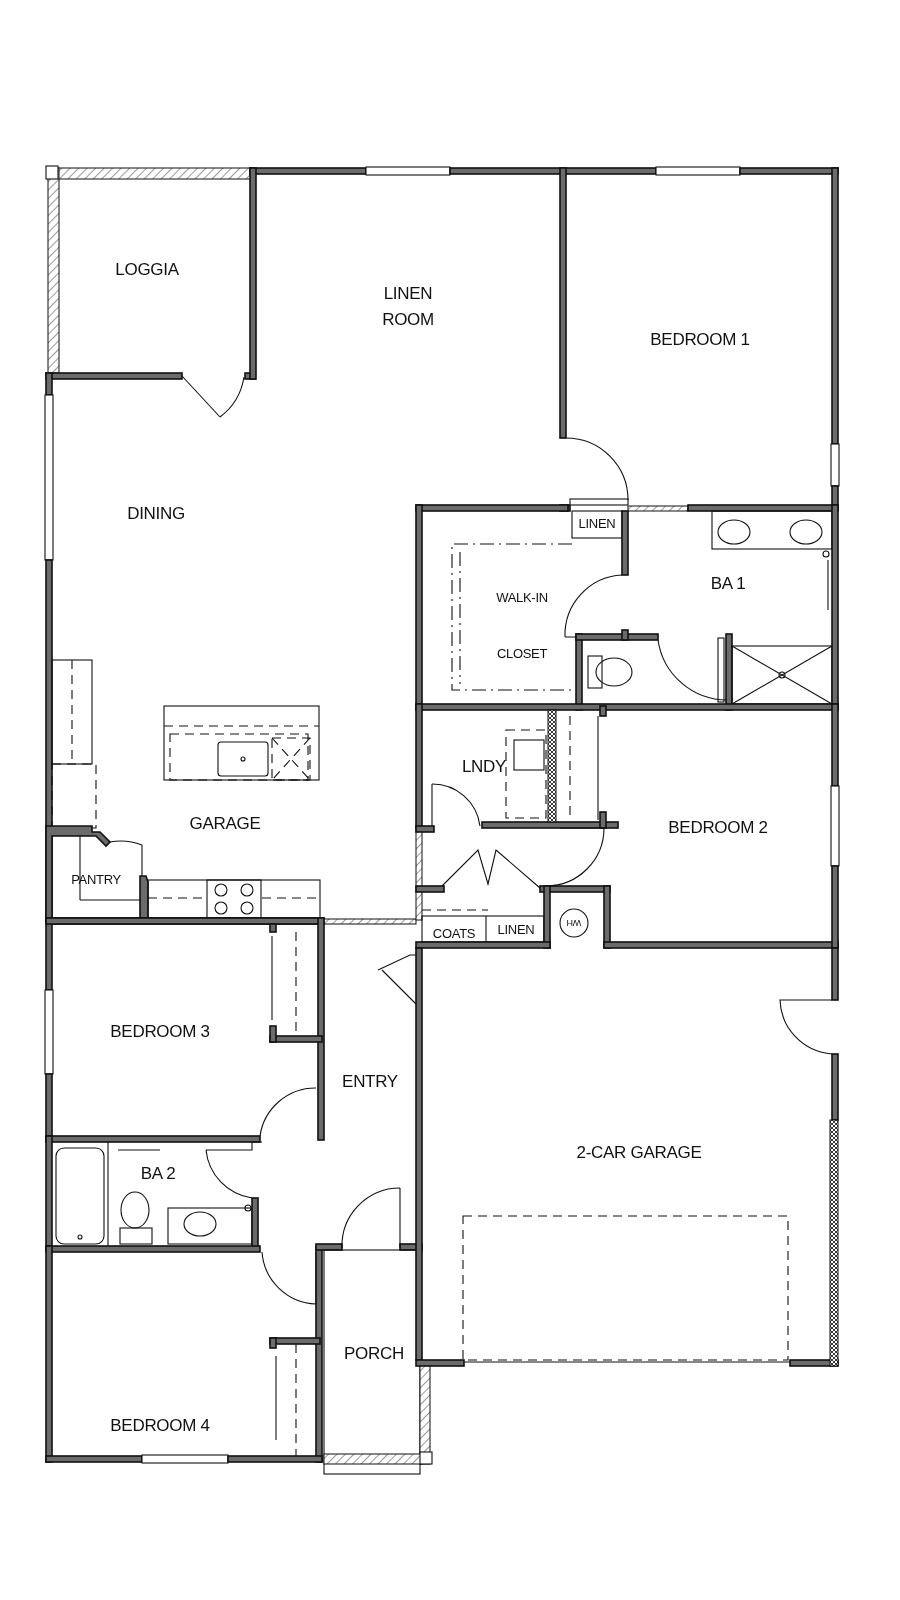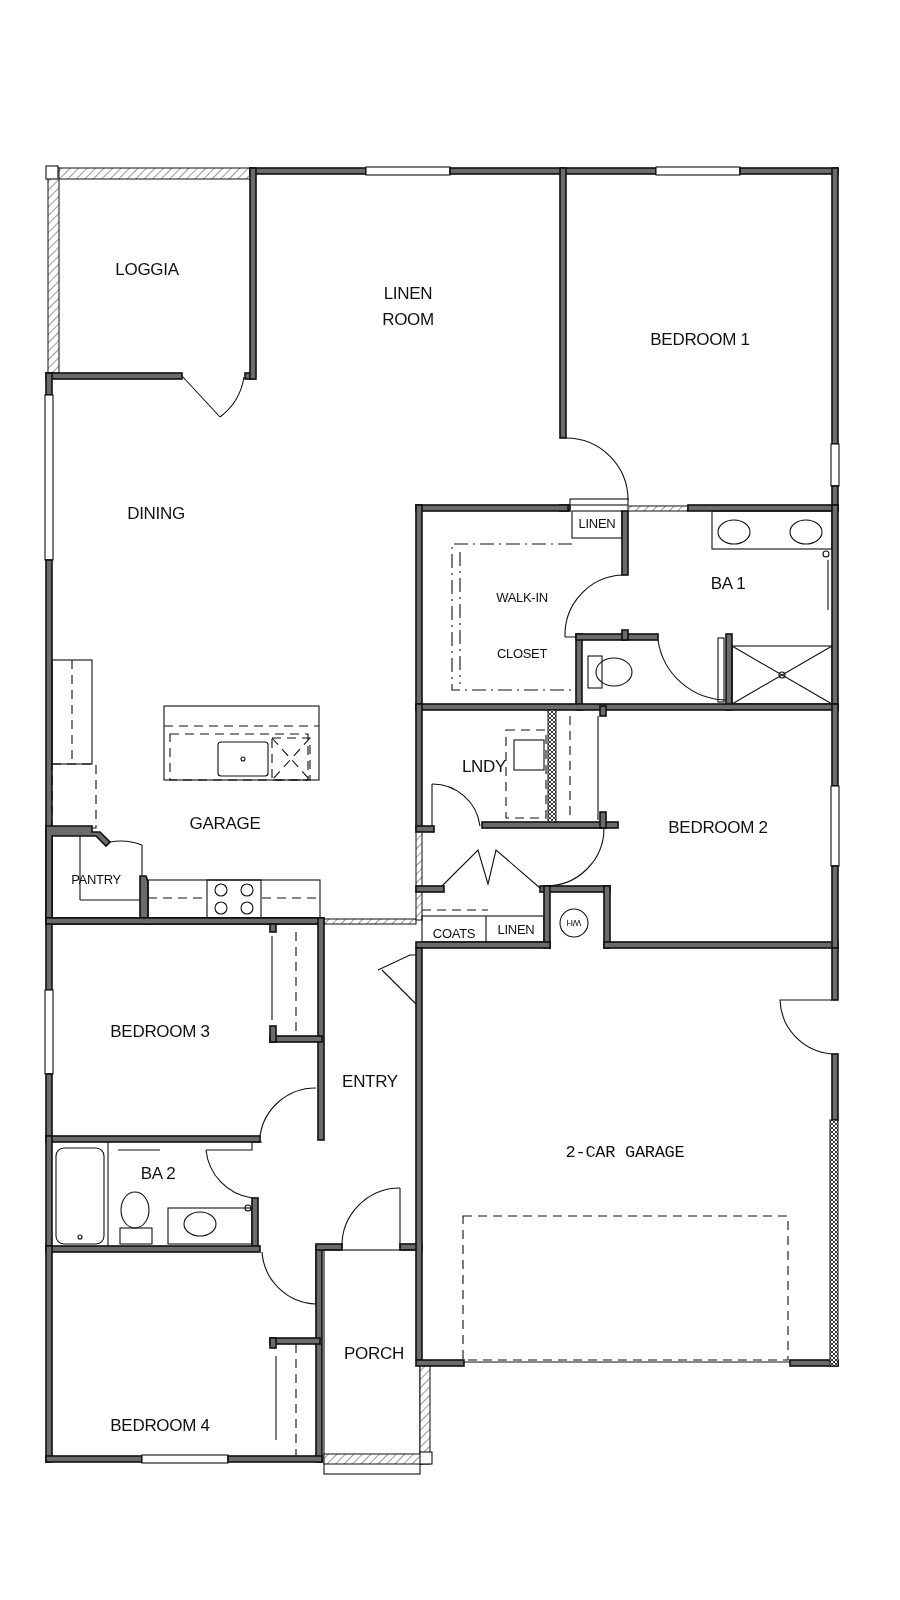--- a/index.html
+++ b/index.html
@@ -284,16 +284,16 @@
 <div class="label" style="left:728px; top:584px;">BA 1</div>
 <div class="label" style="left:225px; top:824px;">GARAGE</div>
 <div class="label small" style="left:96px; top:879px;">PANTRY</div>
 <div class="label" style="left:484px; top:767px;">LNDY</div>
 <div class="label" style="left:718px; top:828px;">BEDROOM 2</div>
 <div class="label small" style="left:454px; top:933px;">COATS</div>
 <div class="label small" style="left:516px; top:929px;">LINEN</div>
 <div class="label" style="left:574px; top:923px; font-size:9px; transform: translate(-50%,-50%) rotate(180deg);">WH</div>
 <div class="label" style="left:160px; top:1032px;">BEDROOM 3</div>
 <div class="label" style="left:370px; top:1082px;">ENTRY</div>
-<div class="label" style="left:625px; top:1153px;font-family:Liberation Mono, monospace;">2-CAR GARAGE</div>
+<div class="label" style="left:639px; top:1153px;">2-CAR GARAGE</div>
 <div class="label" style="left:158px; top:1174px;">BA 2</div>
 <div class="label" style="left:160px; top:1426px;">BEDROOM 4</div>
 <div class="label" style="left:374px; top:1354px;">PORCH</div>
 
 </body></html>

